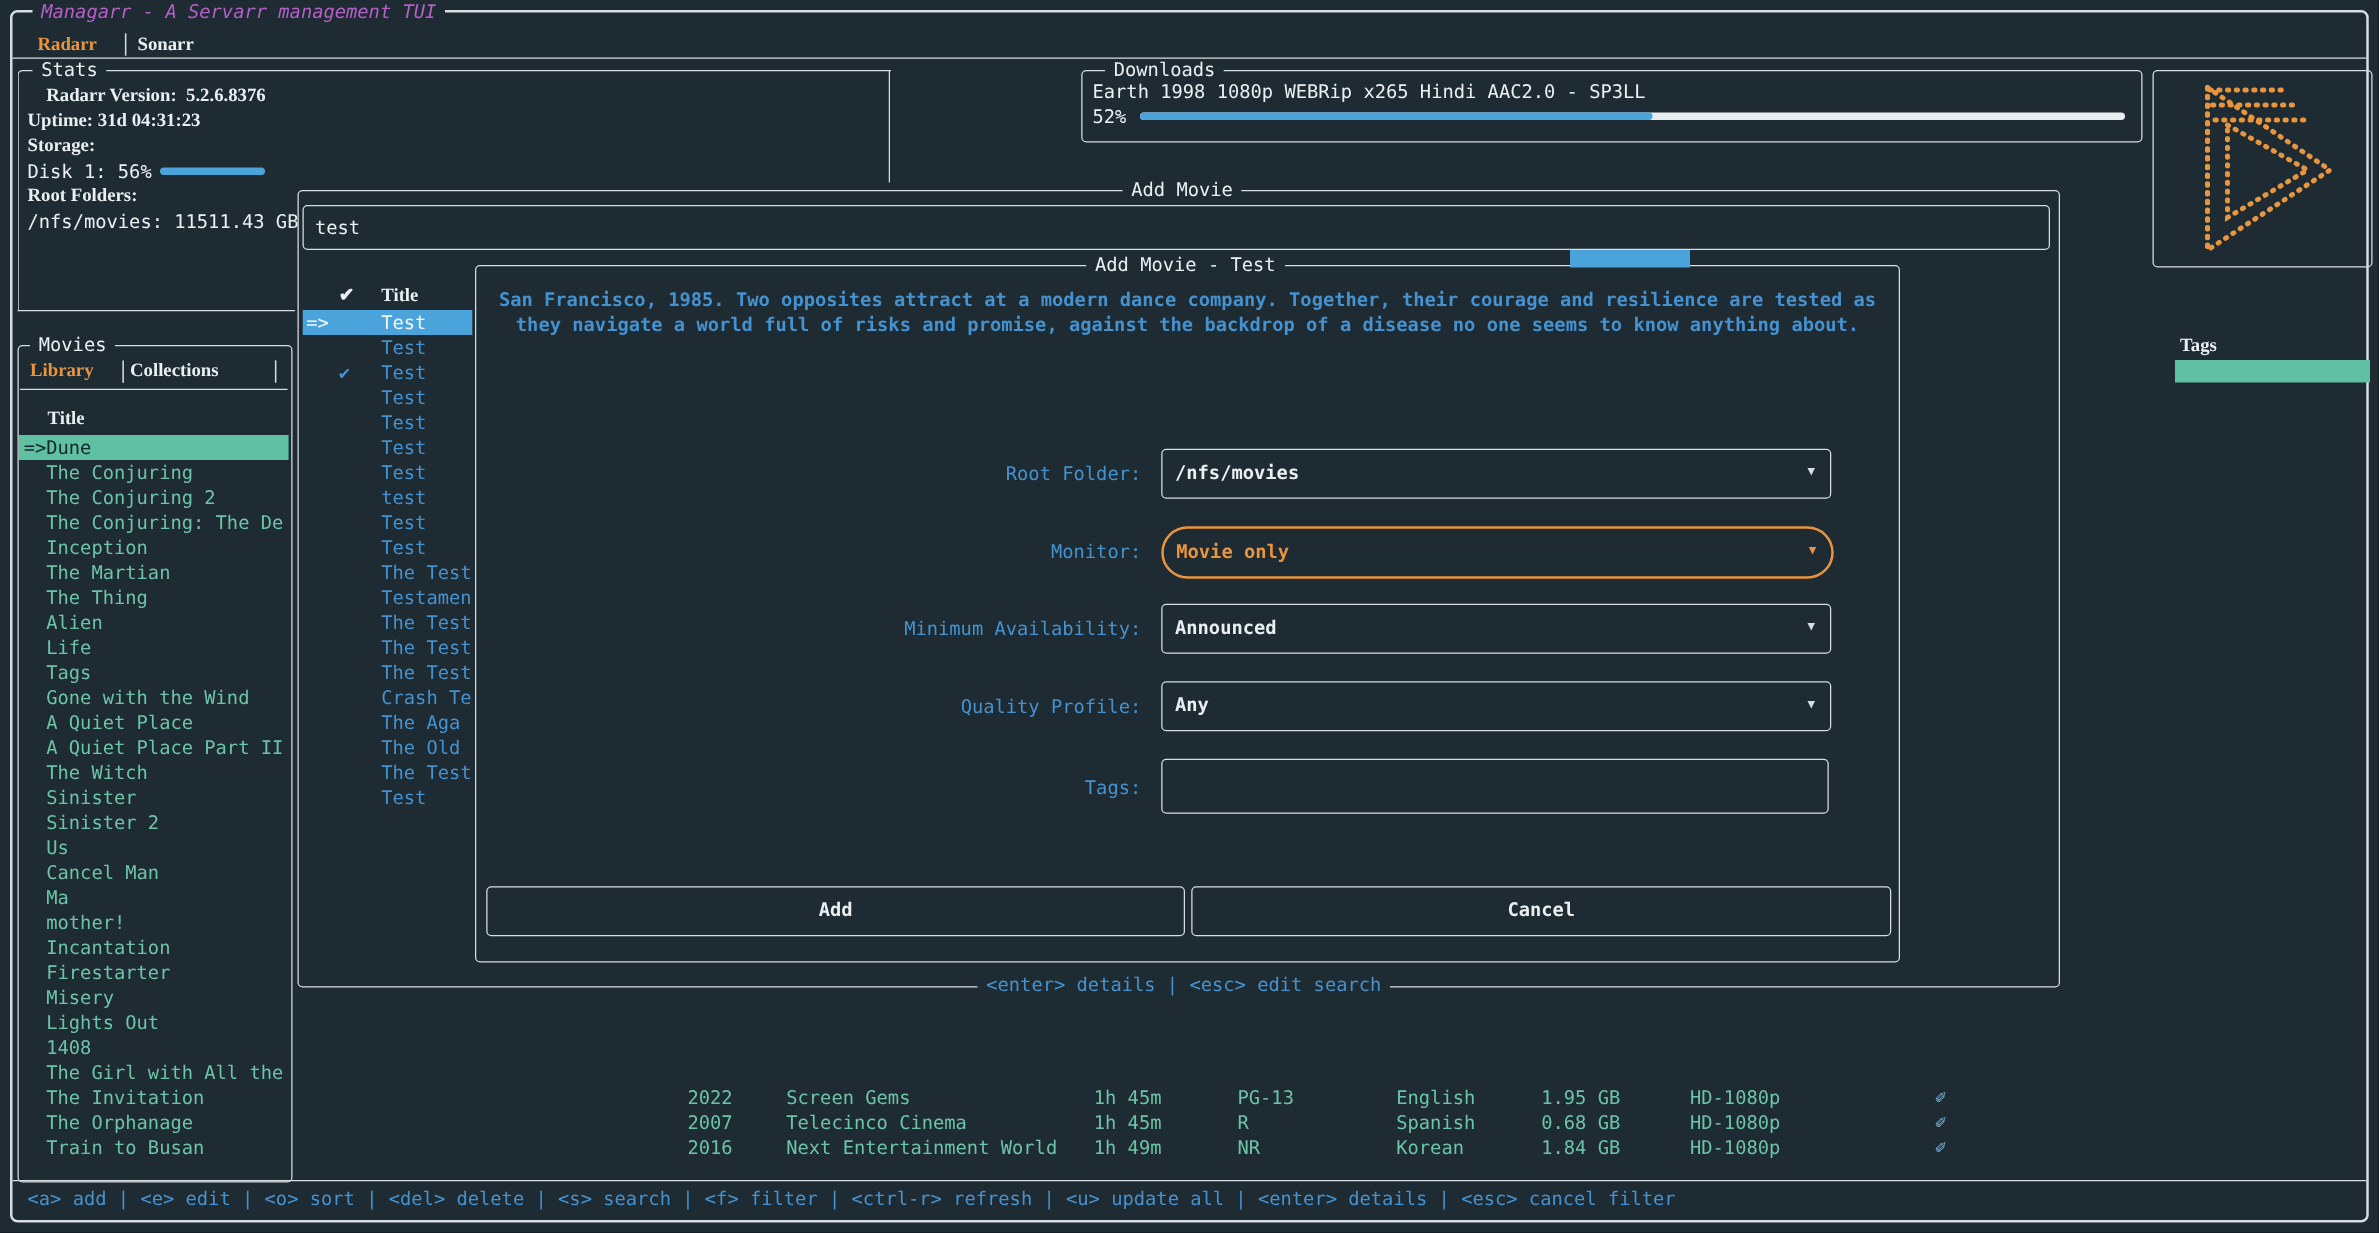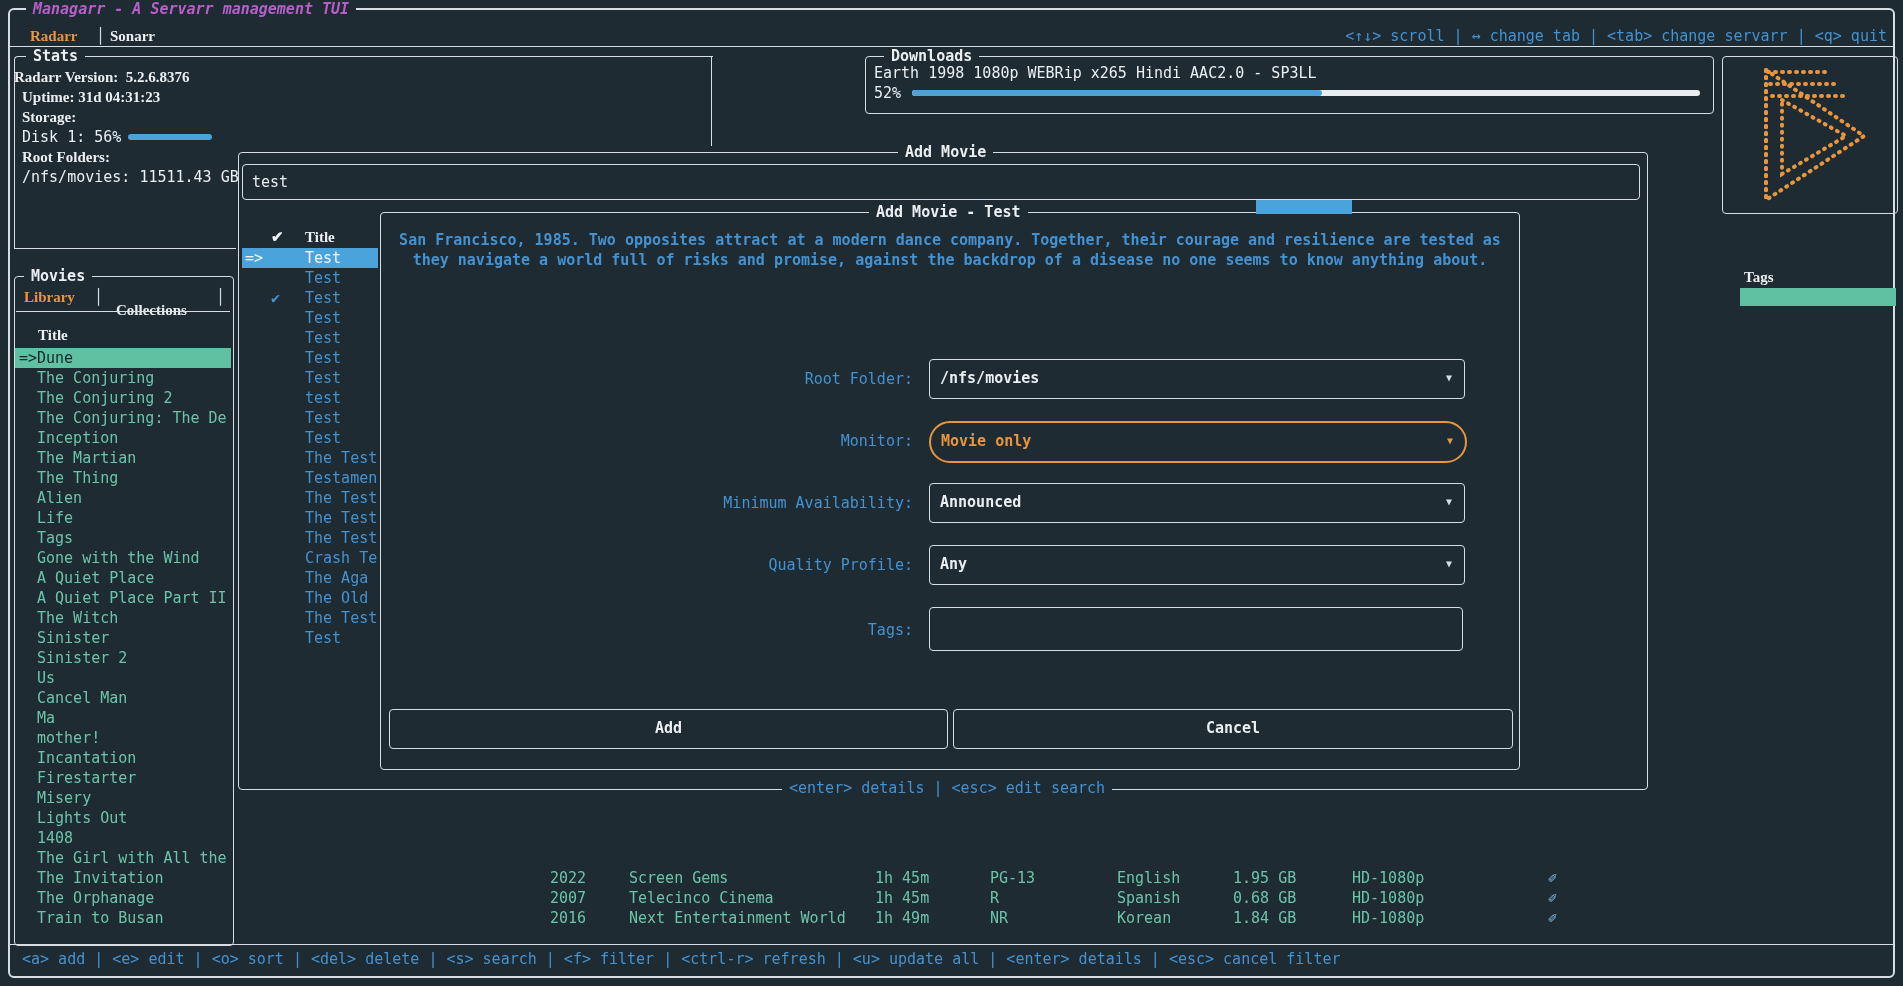--- a/index.html
+++ b/index.html
@@ -7,21 +7,21 @@
     --orange:#e9953e; --purple:#b75fc8; --teal:#6cc4a8; --tealbg:#5fc0a2; --dark:#17252c;
   }
   html,body{margin:0;padding:0;background:#0d1418;}
   .screen{position:relative;width:1903px;height:986px;background:var(--bg);overflow:hidden;
           font-family:"DejaVu Sans Mono",monospace;font-size:15px;color:var(--fg);}
   .abs{position:absolute;white-space:pre;line-height:18px;}
   .b{font-weight:bold;font-family:Liberation Serif, serif;}
   .blue{color:var(--blue);} .orange{color:var(--orange);} .white{color:var(--fg);}
   .box{position:absolute;border:1px solid var(--border);border-radius:4px;}
   .seg{position:absolute;background:var(--border);}
-  .patch{position:absolute;background:var(--bg);padding:0 7px;font-weight:bold;color:var(--fg);
+  .patch{position:absolute;background:var(--bg);padding:0 7px;font-weight:normal;color:var(--fg);
          line-height:16px;z-index:2;white-space:pre;}
   .bar-track{position:absolute;height:6px;border-radius:3px;background:transparent;}
   .bar-fill{height:6px;border-radius:3px;background:var(--blue2);}
   .dl-track{background:#e8edf0;}
   
   .rrows{position:absolute;left:242px;top:248px;width:136px;height:400px;overflow:hidden;z-index:1;}
   .rrow{position:relative;height:20px;}
   .rrow.selected{background:var(--blue2);}
   .rmark{position:absolute;left:3px;top:1px;color:#f4f7f9;line-height:18px;}
   .rcheck{position:absolute;left:29px;top:1px;color:var(--blue);line-height:18px;}
@@ -64,28 +64,27 @@
 
 <div class="screen">
 
   <div class="abs" style="left:8px;top:8px;width:1883px;height:966px;border:2px solid var(--border);border-radius:6px;"></div>
 
   <div class="patch" style="left:26px;top:1px;color:var(--purple);font-style:italic;font-size:15px;">Managarr - A Servarr management TUI</div>
 
   <div class="abs b orange" style="left:30px;top:27px;">Radarr</div>
   <div class="abs" style="left:96px;top:27px;color:var(--border);">│</div>
   <div class="abs b white" style="left:110px;top:27px;">Sonarr</div>
-  <div class="abs blue" style="right:16px;top:27px;">&lt;↑↓&gt; scroll | ↔ change tab | &lt;tab&gt; change servarr | &lt;q&gt; quit</div>
   <div class="seg" style="left:10px;top:46px;width:1883px;height:1px;"></div>
 
   <div class="abs" style="left:14px;top:56px;width:698px;height:192px;border-top:1px solid var(--border);border-left:1px solid var(--border);border-top-left-radius:4px;"></div>
   <div class="seg" style="left:711px;top:56px;width:1px;height:90px;"></div>
   <div class="seg" style="left:14px;top:248px;width:222px;height:1px;"></div>
   <div class="patch" style="left:26px;top:48px;">Stats</div>
-  <div class="abs b white" style="left:14px;top:68px;">Radarr Version:  5.2.6.8376</div>
+  <div class="abs b white" style="left:37px;top:68px;">Radarr Version:  5.2.6.8376</div>
   <div class="abs b white" style="left:22px;top:88px;">Uptime: 31d 04:31:23</div>
   <div class="abs b white" style="left:22px;top:108px;">Storage:</div>
   <div class="abs white" style="left:22px;top:128px;">Disk 1: 56%</div>
   <div class="bar-track" style="left:128px;top:134px;width:150px;">
     <div class="bar-fill" style="width: 56%;"></div>
   </div>
   <div class="abs b white" style="left:22px;top:148px;">Root Folders:</div>
   <div class="abs white" style="left:22px;top:168px;">/nfs/movies: 11511.43 GB</div>
 
   <div class="box" style="left:865px;top:56px;width:847px;height:56px;"></div>
@@ -278,21 +277,21 @@
     <div class="btn" style="left:572px;top:496px;width:558px;">Cancel</div>
   </div>
 
   <div class="abs b white" style="left:1744px;top:268px;">Tags</div>
   <div class="abs" style="left:1740px;top:288px;width:156px;height:18px;background:var(--tealbg);"></div>
 
   <div class="box" style="left:14px;top:276px;width:218px;height:668px;"></div>
   <div class="patch" style="left:24px;top:268px;">Movies</div>
   <div class="abs b orange" style="left:24px;top:288px;">Library</div>
   <div class="abs" style="left:94px;top:288px;color:var(--border);">│</div>
-  <div class="abs b white" style="left:116px;top:288px;margin-top:13px;">Collections</div>
+  <div class="abs b white" style="left:104px;top:288px;">Collections</div>
   <div class="abs" style="left:216px;top:288px;color:var(--border);">│</div>
   <div class="seg" style="left:16px;top:311px;width:214px;height:1px;"></div>
   <div class="abs b white" style="left:38px;top:326px;">Title</div>
   <div class="mrows">
 
       <div class="mrow selected">
         <span class="mmark">=&gt;</span>
         <span class="mtitle">Dune</span>
       </div>
 

